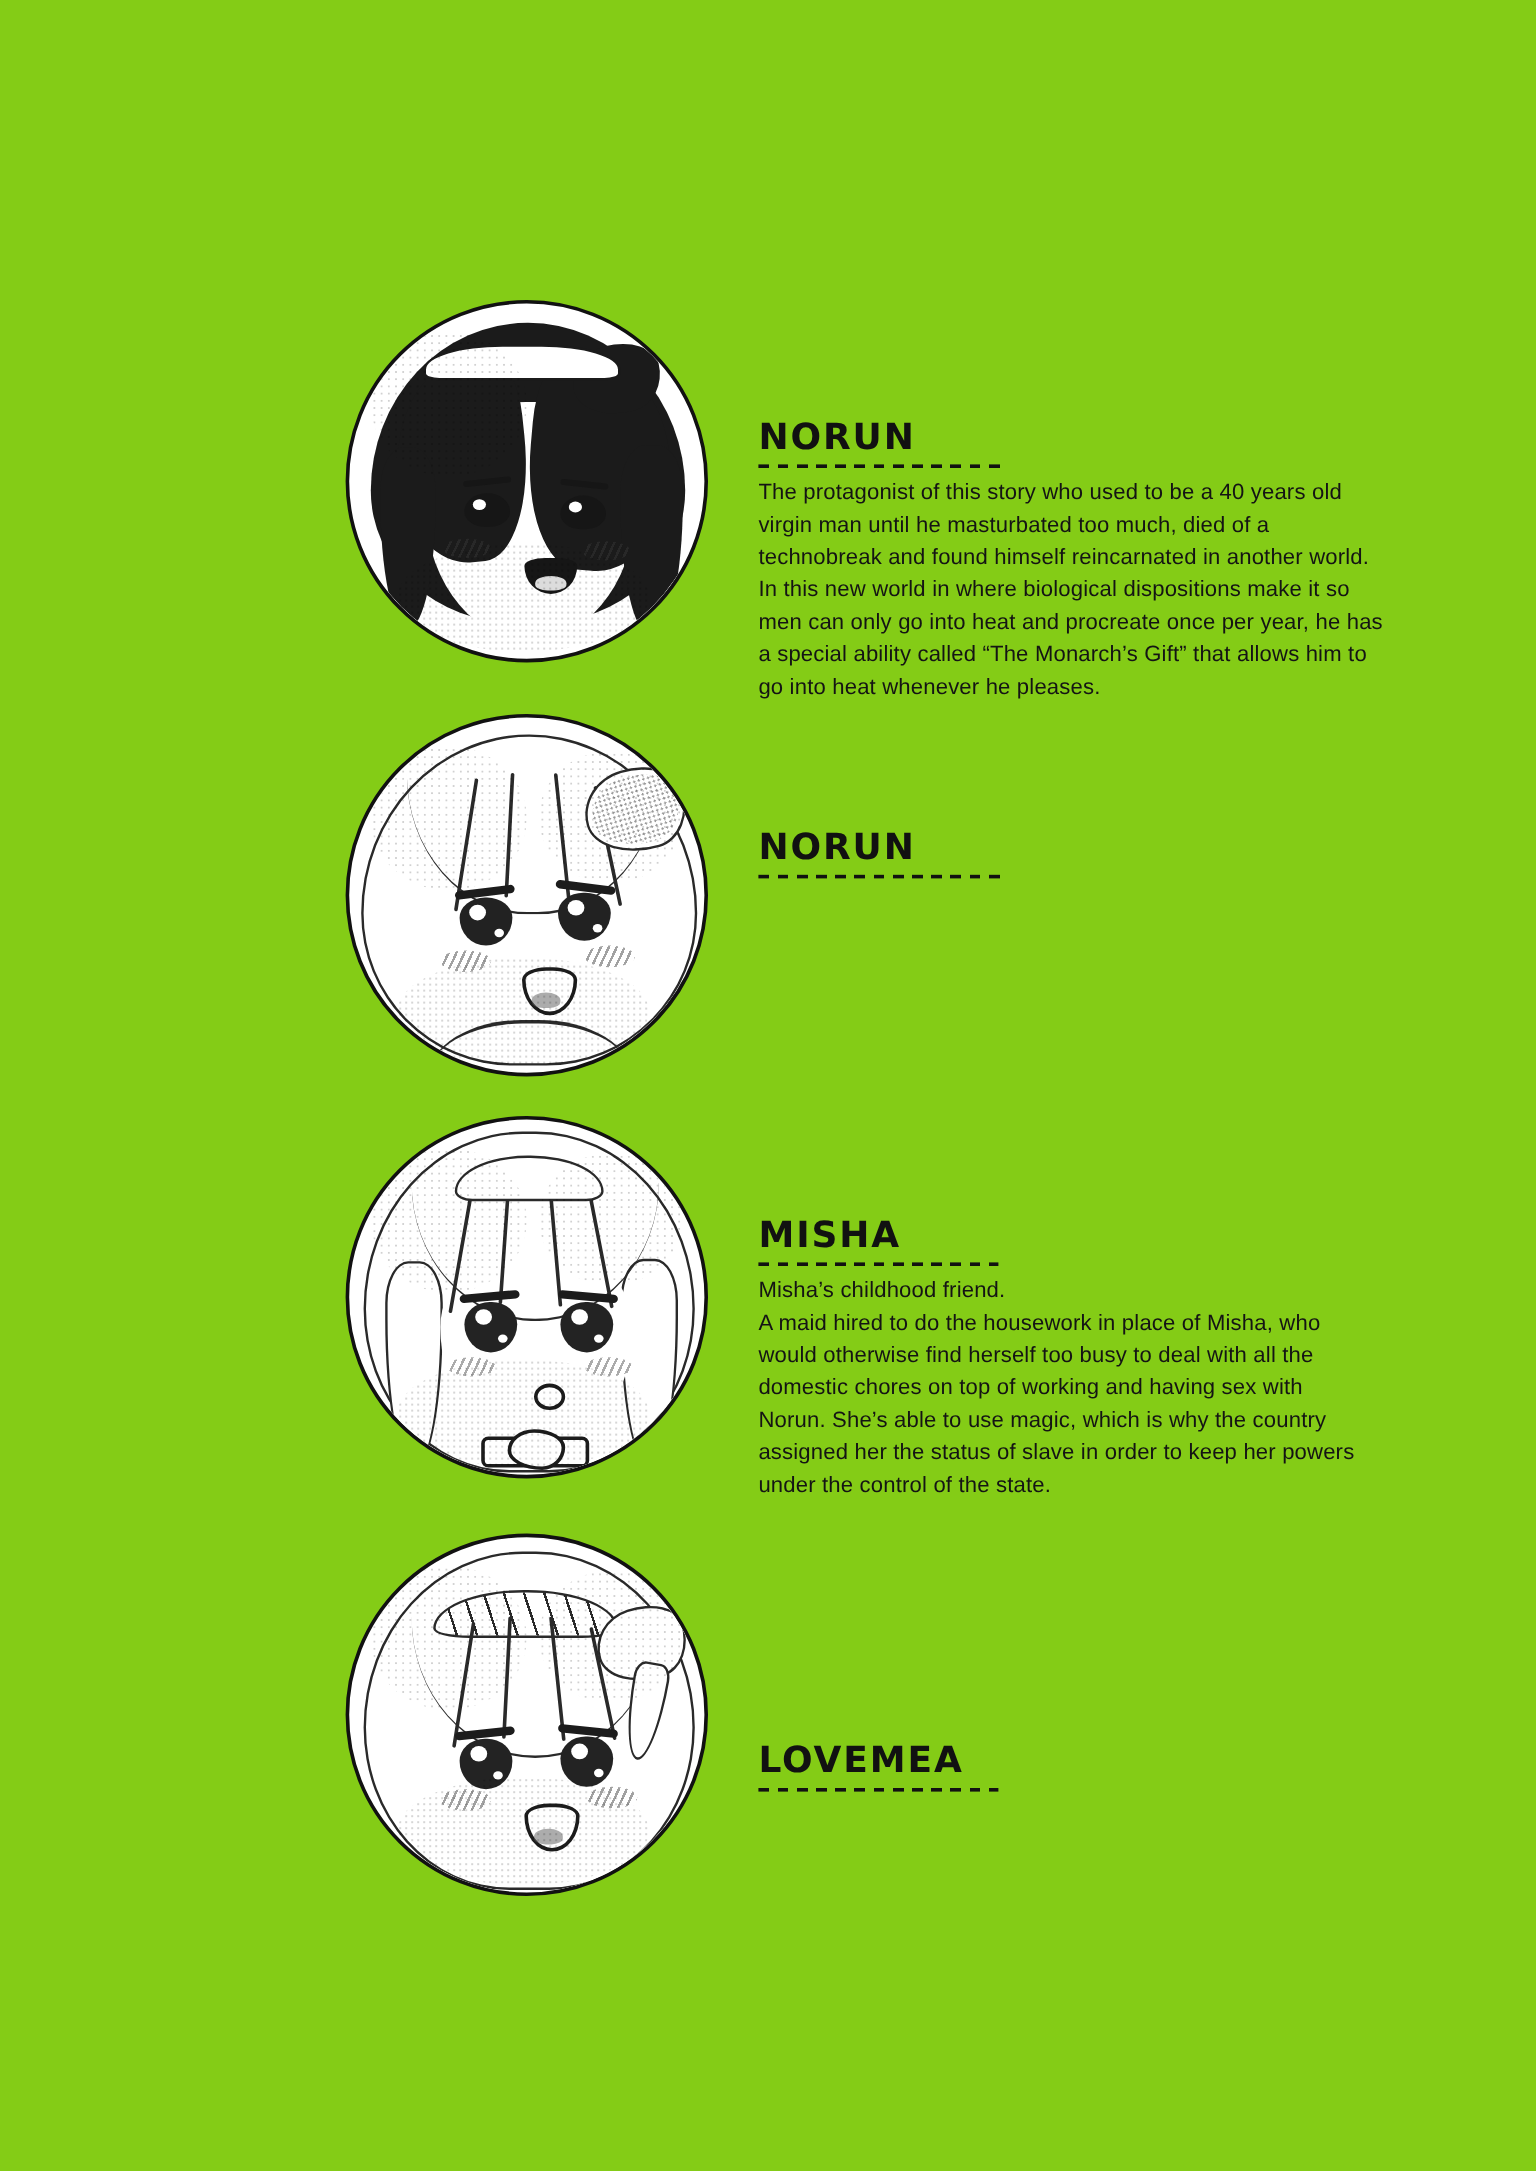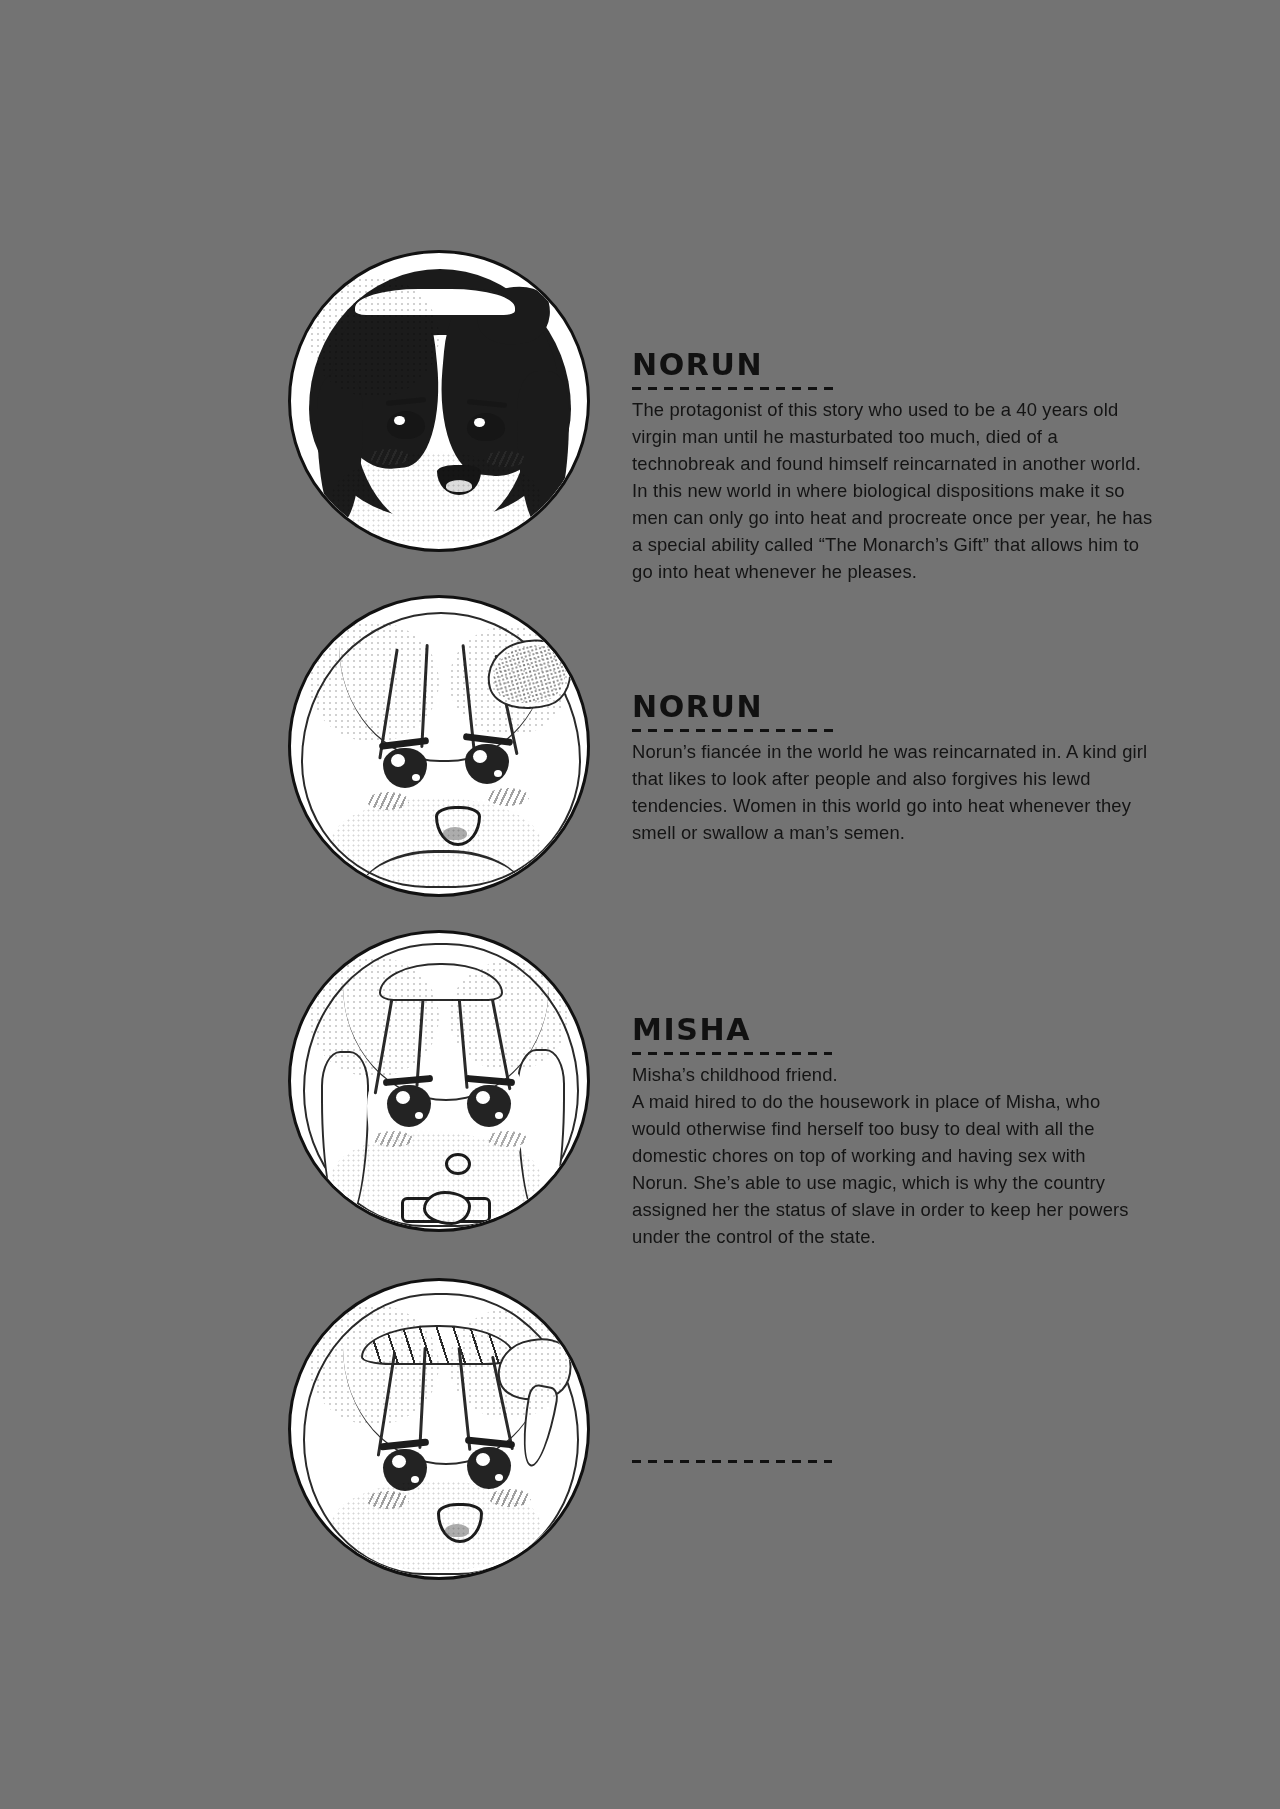--- a/index.html
+++ b/index.html
@@ -14,21 +14,21 @@
     overflow: hidden;
     font-family: "Liberation Sans", sans-serif;
     color: #000000;
   }
 
   .page {
     position: absolute;
     left: 0; top: 0;
     width: 1280px;
     height: 1809px;
-    background: #737373;
+    background: #84cc16;
   }
 
   .entry {
     position: absolute;
     display: flex;
     align-items: flex-start;
   }
 
   
   .portrait {
@@ -440,21 +440,20 @@
           </div>
         <div class="collar"></div>
         <div class="tone-top-left"></div>
         <div class="tone-top-right"></div>
         <div class="tone-bottom"></div>
       </div>
     </div>
     <div class="info">
       <div class="char-name">NORUN</div>
       <div class="rule"></div>
-      <div class="desc">Norun’s fiancée in the world he was reincarnated in. A kind girl that likes to look after people and also forgives his lewd tendencies. Women in this world go into heat whenever they smell or swallow a man’s semen.</div>
     </div>
   </div>
 
   <div class="entry" id="entry-chise">
     <div class="portrait p3">
       <div class="inner">
         <div class="hair-back"></div>
         <div class="side l"></div>
         <div class="side r"></div>
         <div class="face"></div>
@@ -519,17 +518,18 @@
         <div class="blush r"></div>
         <div class="mouth">
             <div class="tg"></div>
           </div>
         <div class="tone-top-left"></div>
         <div class="tone-top-right"></div>
         <div class="tone-bottom"></div>
       </div>
     </div>
     <div class="info">
+      <div class="char-name">LOVEMEA</div>
       <div class="rule"></div>
     </div>
   </div>
 
 </div>
 
 </body></html>

